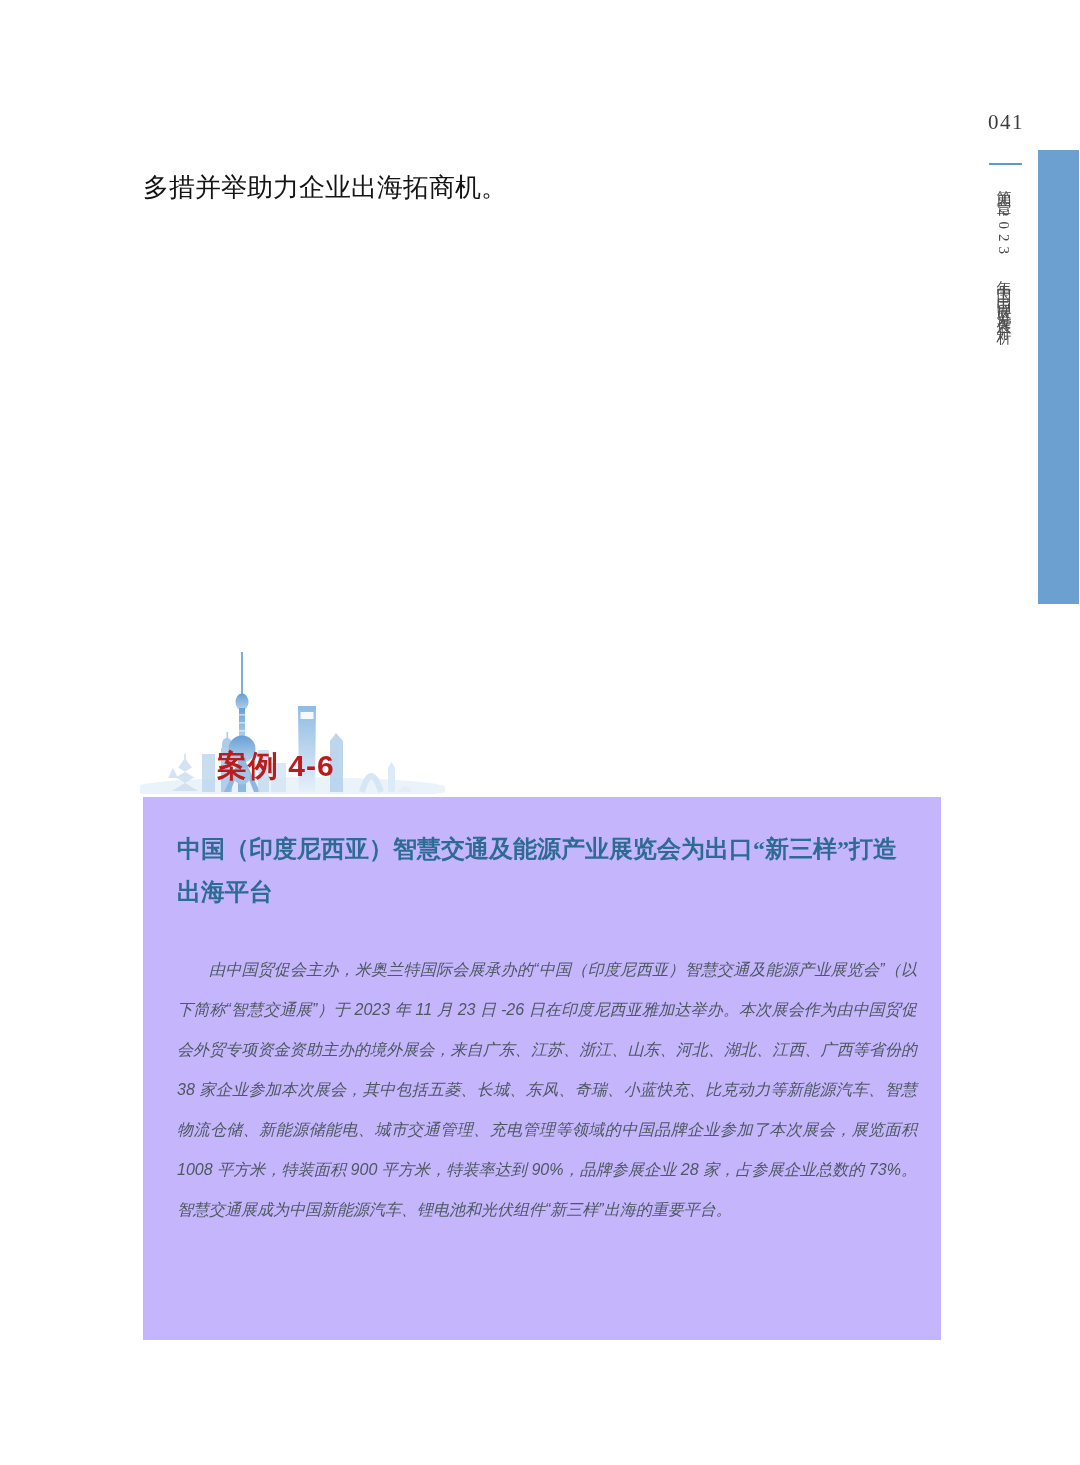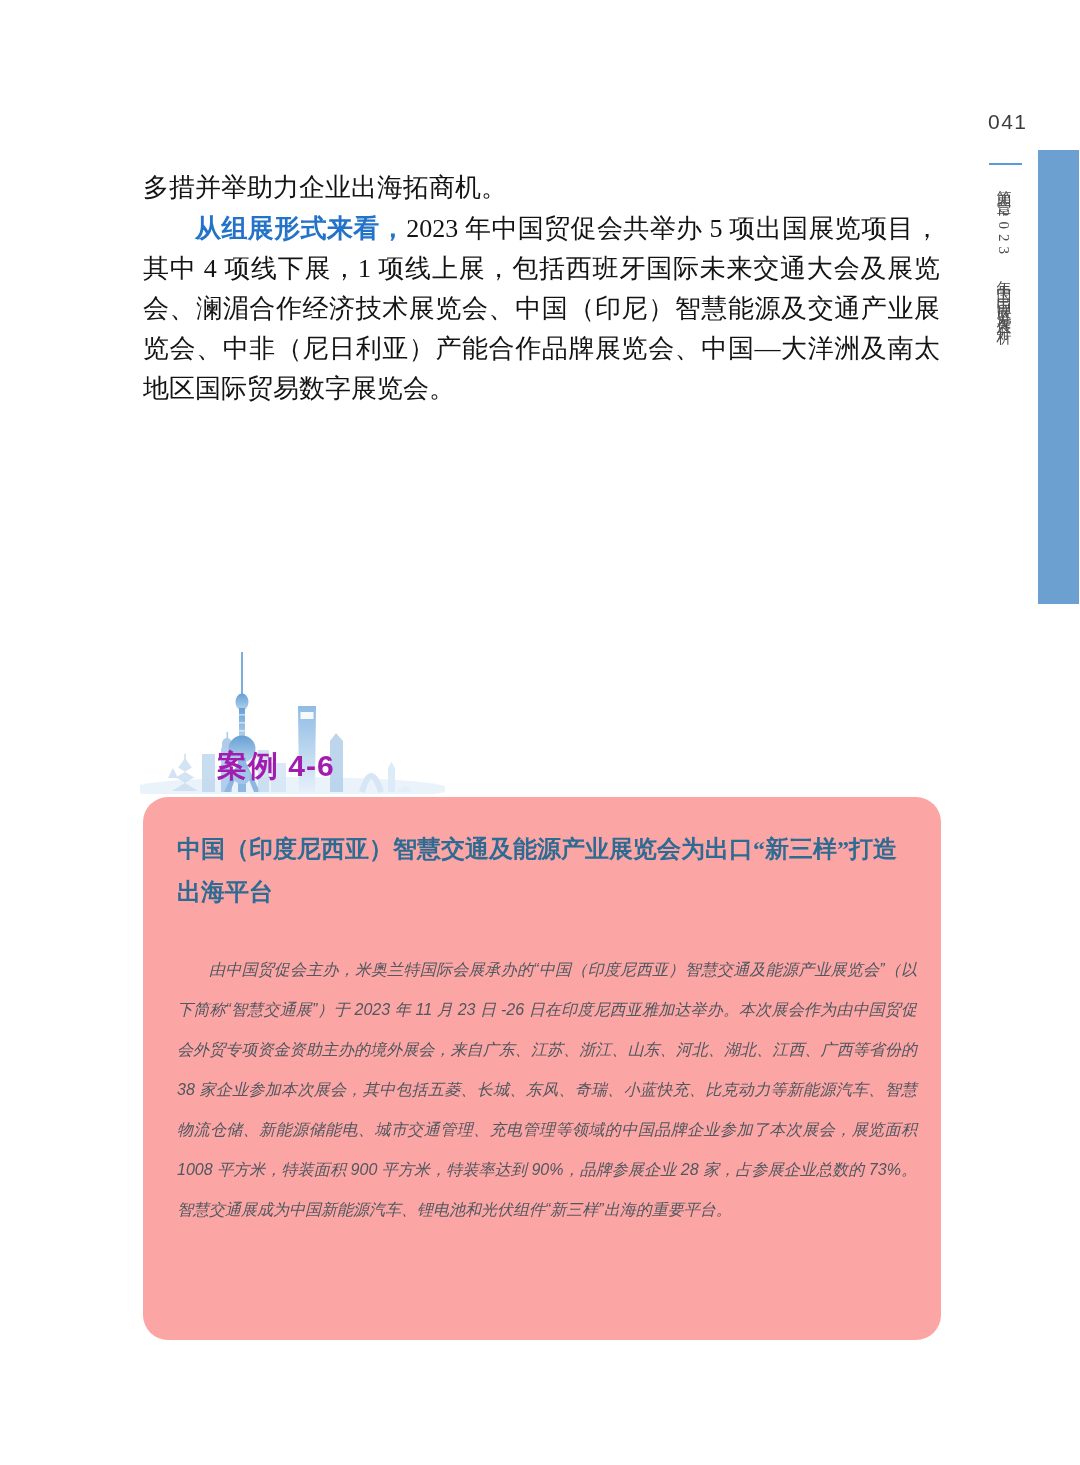--- a/index.html
+++ b/index.html
@@ -7,21 +7,21 @@
     position:relative;
     width:1080px;height:1465px;
     background:#ffffff;
     overflow:hidden;
     font-family:"Liberation Serif","DejaVu Serif",serif;
   }
 
   
   .page-number{
     position:absolute;left:988px;top:110px;
-    font-family:Liberation Sans, sans-serif;
+    font-family:Liberation Serif, serif;
     font-size:21px;letter-spacing:1.5px;color:#3c3c3c;
   }
   .page-number-rule{
     position:absolute;left:989px;top:163px;
     width:33px;height:2px;background:#5b9bd5;
   }
   .chapter-vertical{
     position:absolute;left:994px;top:178px;
     writing-mode:vertical-rl;
     height:380px;
@@ -89,21 +89,20 @@
   <div class="page-number">041</div>
   <div class="page-number-rule"></div>
 
   <div class="chapter-vertical">
     <span>第四章</span><span class="chapter-title-text">2023 年中国出国展览发展分析</span>
   </div>
   <div class="side-bar" id="side-bar" style="background: rgb(107, 160, 208);"></div>
 
   <div class="content">
     <p>多措并举助力企业出海拓商机。</p>
-    <p class="indent"><span class="lead" style="color: rgb(35, 115, 200);">从组展形式来看，</span><span>2023 年中国贸促会共举办 5 项出国展览项目，其中 4 项线下展，1 项线上展，包括西班牙国际未来交通大会及展览会、澜湄合作经济技术展览会、中国（印尼）智慧能源及交通产业展览会、中非（尼日利亚）产能合作品牌展览会、中国—大洋洲及南太地区国际贸易数字展览会。</span></p>
   </div>
 
   <div class="case-figure">
     <svg viewBox="0 0 305 148" aria-hidden="true">
       <defs>
         <linearGradient id="g1" x1="0" y1="0" x2="0" y2="1">
           <stop offset="0" stop-color="#66a0d6"></stop>
             <stop offset="1" stop-color="#b7d3ec"></stop>
         </linearGradient>
         <linearGradient id="g2" x1="0" y1="0" x2="0" y2="1">
@@ -152,21 +151,21 @@
       <polygon points="158,60 176,60 175,146 159,146" fill="url(#g2)"></polygon>
       <rect x="160.5" y="66" width="13" height="7" fill="#ffffff" opacity="0.92"></rect>
 
       <polygon points="190,95 196,87 203,95 203,146 190,146" fill="#b6d1ec" opacity="0.9"></polygon>
 
       <path d="M222,146 Q231,114 241,146" fill="none" stroke="#d7e6f5" stroke-width="6"></path>
       <rect x="248" y="122" width="7" height="24" fill="#dcebf7"></rect>
       <polygon points="248,122 251.5,116 255,122" fill="#dcebf7"></polygon>
       <path d="M258,146 q7,-11 14,0 z" fill="#e2eef9"></path>
     </svg>
-    <div class="case-label" style="color: #a21caf;">案例 4-6</div>
+    <div class="case-label" style="color: #b91c1c;">案例 4-6</div>
   </div>
 
-  <div class="case-box" id="case-box" style="background: #fca5a5; border-radius: 25px;">
+  <div class="case-box" id="case-box" style="background: #c4b5fd;">
     <h3 class="case-title" id="case-title" style="color: rgb(45, 107, 147);">中国（印度尼西亚）智慧交通及能源产业展览会为出口“新三样”打造出海平台</h3>
     <p class="case-body">由中国贸促会主办，米奥兰特国际会展承办的“中国（印度尼西亚）智慧交通及能源产业展览会”（以下简称“智慧交通展”）于 2023 年 11 月 23 日 -26 日在印度尼西亚雅加达举办。本次展会作为由中国贸促会外贸专项资金资助主办的境外展会，来自广东、江苏、浙江、山东、河北、湖北、江西、广西等省份的 38 家企业参加本次展会，其中包括五菱、长城、东风、奇瑞、小蓝快充、比克动力等新能源汽车、智慧物流仓储、新能源储能电、城市交通管理、充电管理等领域的中国品牌企业参加了本次展会，展览面积 1008 平方米，特装面积 900 平方米，特装率达到 90%，品牌参展企业 28 家，占参展企业总数的 73%。智慧交通展成为中国新能源汽车、锂电池和光伏组件“新三样”出海的重要平台。</p>
   </div>
 
 </div>
 
 </body></html>

